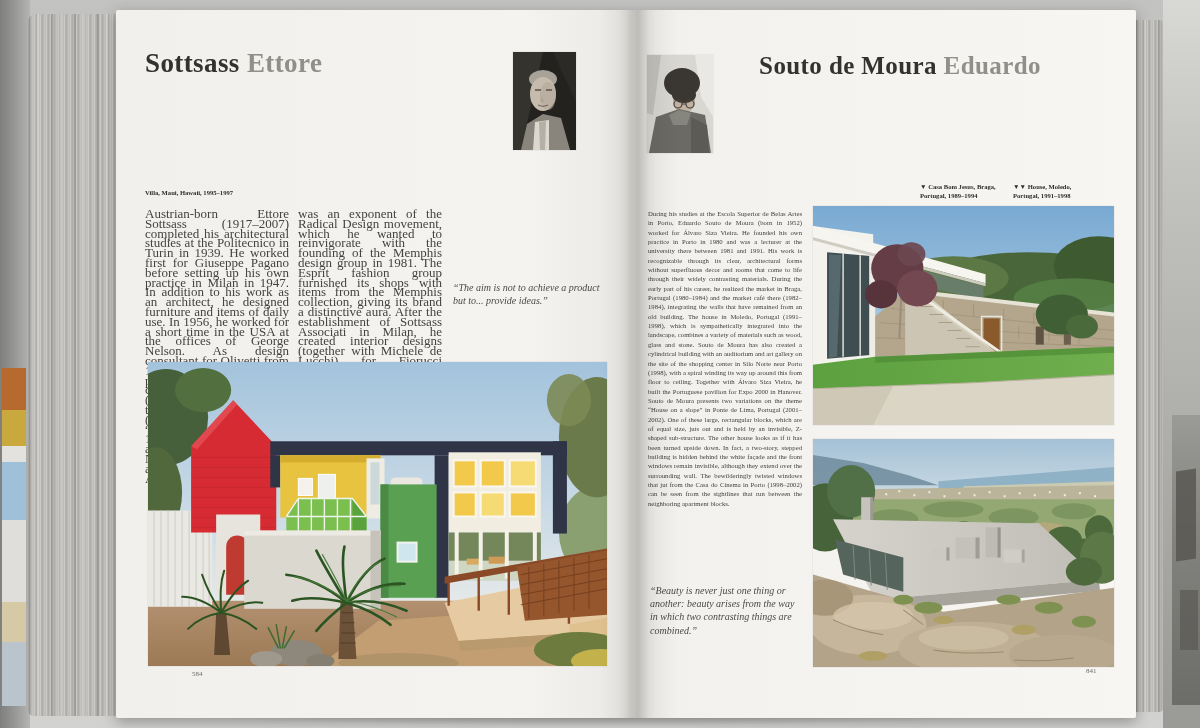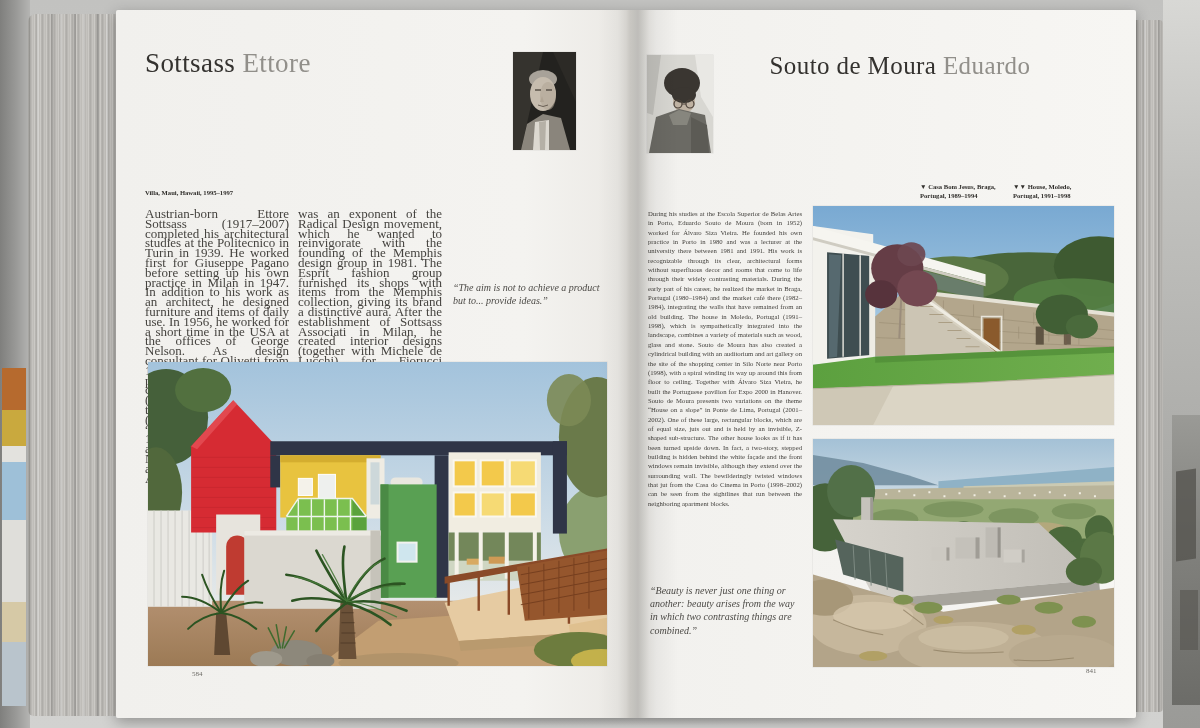--- a/index.html
+++ b/index.html
@@ -24,21 +24,21 @@
      repeating-linear-gradient(90deg,rgba(0,0,0,.18) 0 2px,rgba(0,0,0,0) 2px 9px,rgba(255,255,255,.25) 9px 11px,rgba(0,0,0,0) 11px 23px),
      repeating-linear-gradient(90deg,#b8b6b2 0px,#dedcd8 1px,#8f8d89 2px,#cfcdc9 3px,#a5a39f 4px,#e5e3df 5px,#999792 6px);}
   .fore-edge-left{left:28px;width:90px;border-radius:8px 0 0 6px;}
   .fore-edge-right{left:1135px;width:28px;top:20px;height:692px;border-radius:0 4px 4px 0;}
   .spread{left:116px;top:10px;width:1020px;height:708px;border-radius:2px;
     background:linear-gradient(90deg,#f1f0ed 0%,#f4f3f0 40%,#eceae6 49.2%,#dcdad5 50.4%,#f2f1ee 53%,#f7f6f3 100%);
     box-shadow:0 4px 14px rgba(30,30,30,.35);}
   .gutter{left:598px;top:10px;width:80px;height:708px;
     background:linear-gradient(90deg,rgba(0,0,0,0) 0%,rgba(0,0,0,.05) 35%,rgba(0,0,0,.16) 50%,rgba(0,0,0,.06) 64%,rgba(0,0,0,0) 100%);}
   
-  .title{font-size:27px;letter-spacing:.4px;color:#34322f;white-space:nowrap;}
+  .title{font-size:27px;letter-spacing:.4px;color:#34322f;white-space:nowrap;font-weight:bold;}
   .title .sec{color:#918f8a;}
   .caption{font-size:6.6px;font-weight:bold;color:#2f2d2a;line-height:1.32;}
   .bodytxt{font-size:13px;line-height:9.8px;color:#45433f;text-align:justify;text-justify:inter-word;}
   .bodytxt-r{font-size:6.7px;line-height:9.35px;color:#45433f;text-align:justify;text-justify:inter-word;}
   .quote{font-style:italic;font-size:10px;line-height:1.32;color:#4c4a46;}
   .pagenum{font-size:7px;color:#6d6b67;}
   .photo{box-shadow:0 0 0 .5px rgba(0,0,0,.08);}
   svg{display:block;}
 </style>
 </head>

